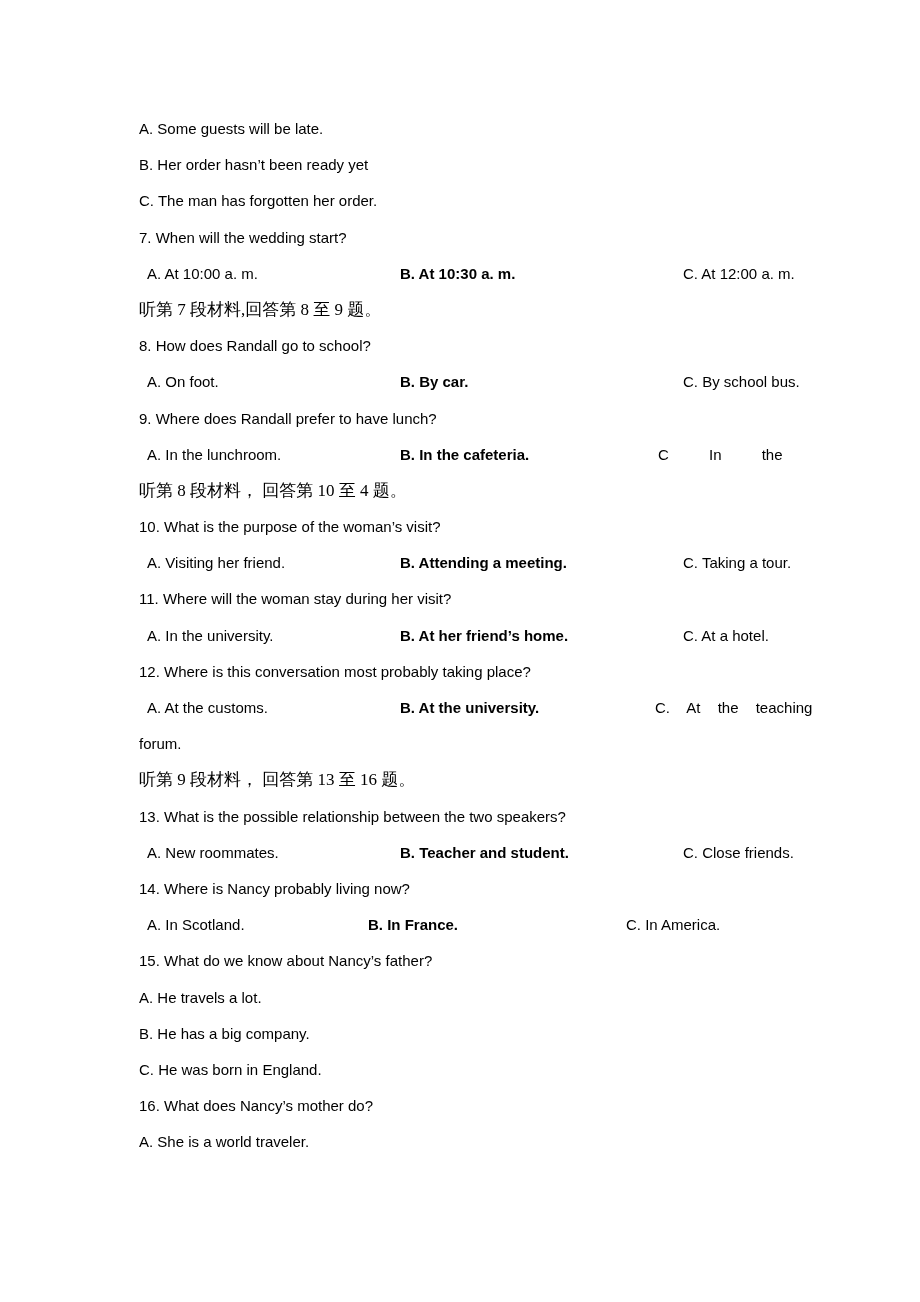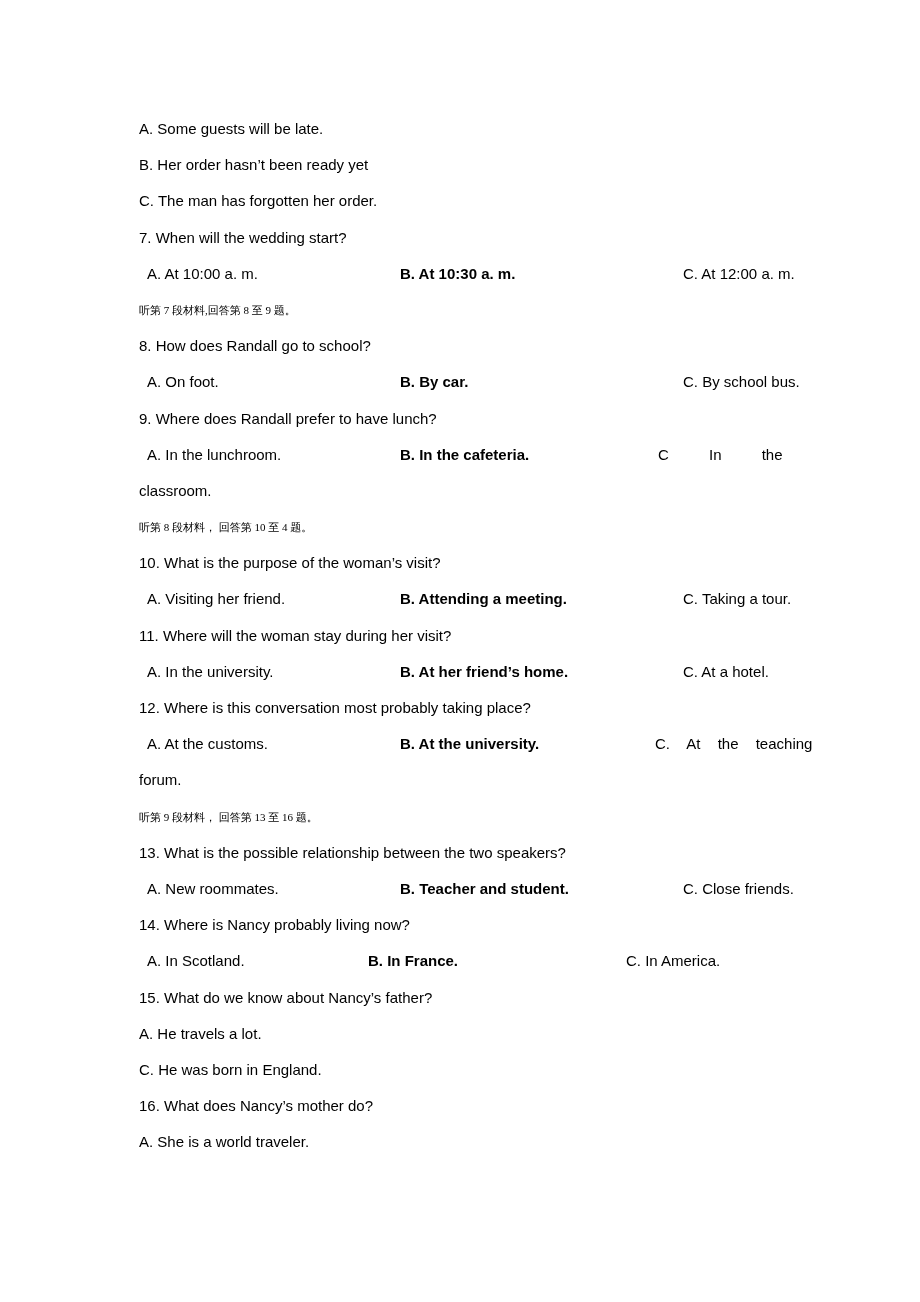--- a/index.html
+++ b/index.html
@@ -36,51 +36,51 @@
   }
   .col-a { left: 0; margin-left: 8px; }
   .col-b { left: 261px; font-weight: bold; }
   .col-c { left: 544px; }
   .narrow .col-b { left: 229px; }
   .narrow .col-c { left: 487px; }
   .justified-wide  .col-c { left: 519px; word-spacing: 36px; }
   .justified-tight .col-c { left: 484px; word-spacing: 13px; margin-left: 32px; }
   .section {
     font-family: "Liberation Serif", "DejaVu Serif", serif;
-    font-size: 11px;
+    font-size: 17px;
   }
 </style>
 </head>
 <body>
 
 <div class="page">
   <div class="doc-body">
       <div class="line option">A. Some guests will be late.</div>
       <div class="line option">B. Her order hasn’t been ready yet</div>
       <div class="line option">C. The man has forgotten her order.</div>
       <div class="line question">7. When will the wedding start?</div>
       <div class="line option-row"><span class="col col-a">A. At 10:00 a. m.</span><span class="col col-b">B. At 10:30 a. m.</span><span class="col col-c">C. At 12:00 a. m.</span></div>
       <div class="line section">听第 7 段材料,回答第 8 至 9 题。</div>
       <div class="line question">8. How does Randall go to school?</div>
       <div class="line option-row"><span class="col col-a">A. On foot.</span><span class="col col-b">B. By car.</span><span class="col col-c">C. By school bus.</span></div>
       <div class="line question">9. Where does Randall prefer to have lunch?</div>
       <div class="line option-row justified-wide"><span class="col col-a">A. In the lunchroom.</span><span class="col col-b">B. In the cafeteria.</span><span class="col col-c">C In the</span></div>
-      <div class="line continuation">classroom.</div>
       <div class="line section">听第 8 段材料， 回答第 10 至 4 题。</div>
       <div class="line question">10. What is the purpose of the woman’s visit?</div>
       <div class="line option-row"><span class="col col-a">A. Visiting her friend.</span><span class="col col-b">B. Attending a meeting.</span><span class="col col-c">C. Taking a tour.</span></div>
       <div class="line question">11. Where will the woman stay during her visit?</div>
       <div class="line option-row"><span class="col col-a">A. In the university.</span><span class="col col-b">B. At her friend’s home.</span><span class="col col-c">C. At a hotel.</span></div>
       <div class="line question">12. Where is this conversation most probably taking place?</div>
       <div class="line option-row justified-tight"><span class="col col-a">A. At the customs.</span><span class="col col-b">B. At the university.</span><span class="col col-c">C. At the teaching</span></div>
       <div class="line continuation">forum.</div>
       <div class="line section">听第 9 段材料， 回答第 13 至 16 题。</div>
       <div class="line question">13. What is the possible relationship between the two speakers?</div>
       <div class="line option-row"><span class="col col-a">A. New roommates.</span><span class="col col-b">B. Teacher and student.</span><span class="col col-c">C. Close friends.</span></div>
       <div class="line question">14. Where is Nancy probably living now?</div>
       <div class="line option-row narrow"><span class="col col-a">A. In Scotland.</span><span class="col col-b">B. In France.</span><span class="col col-c">C. In America.</span></div>
       <div class="line question">15. What do we know about Nancy’s father?</div>
       <div class="line option">A. He travels a lot.</div>
+      <div class="line option">B. He has a big company.</div>
       <div class="line option">C. He was born in England.</div>
       <div class="line question">16. What does Nancy’s mother do?</div>
       <div class="line option">A. She is a world traveler.</div>
     </div>
 </div>
 
 </body></html>

